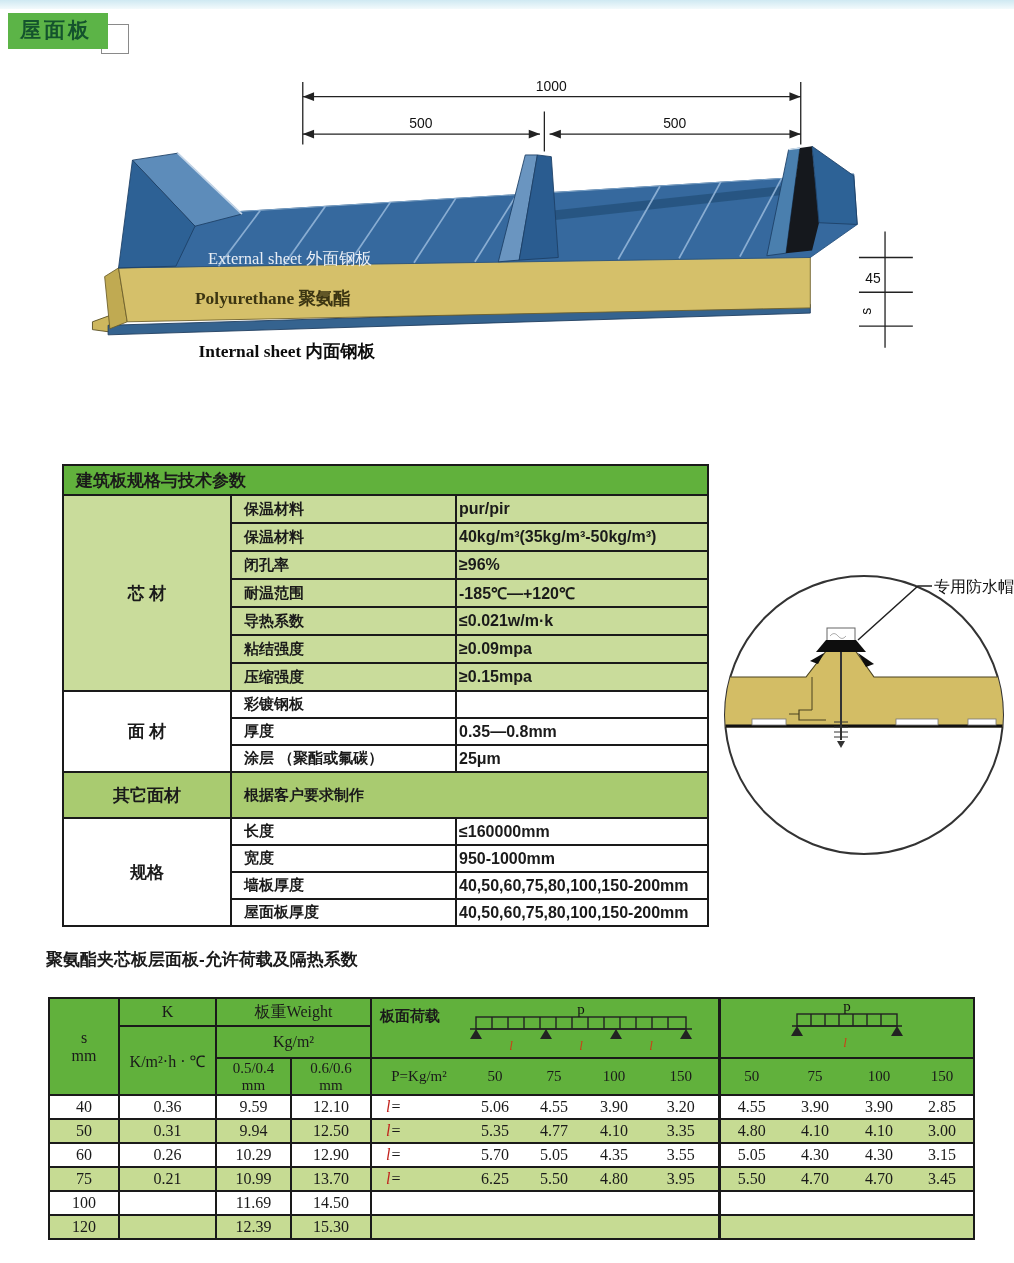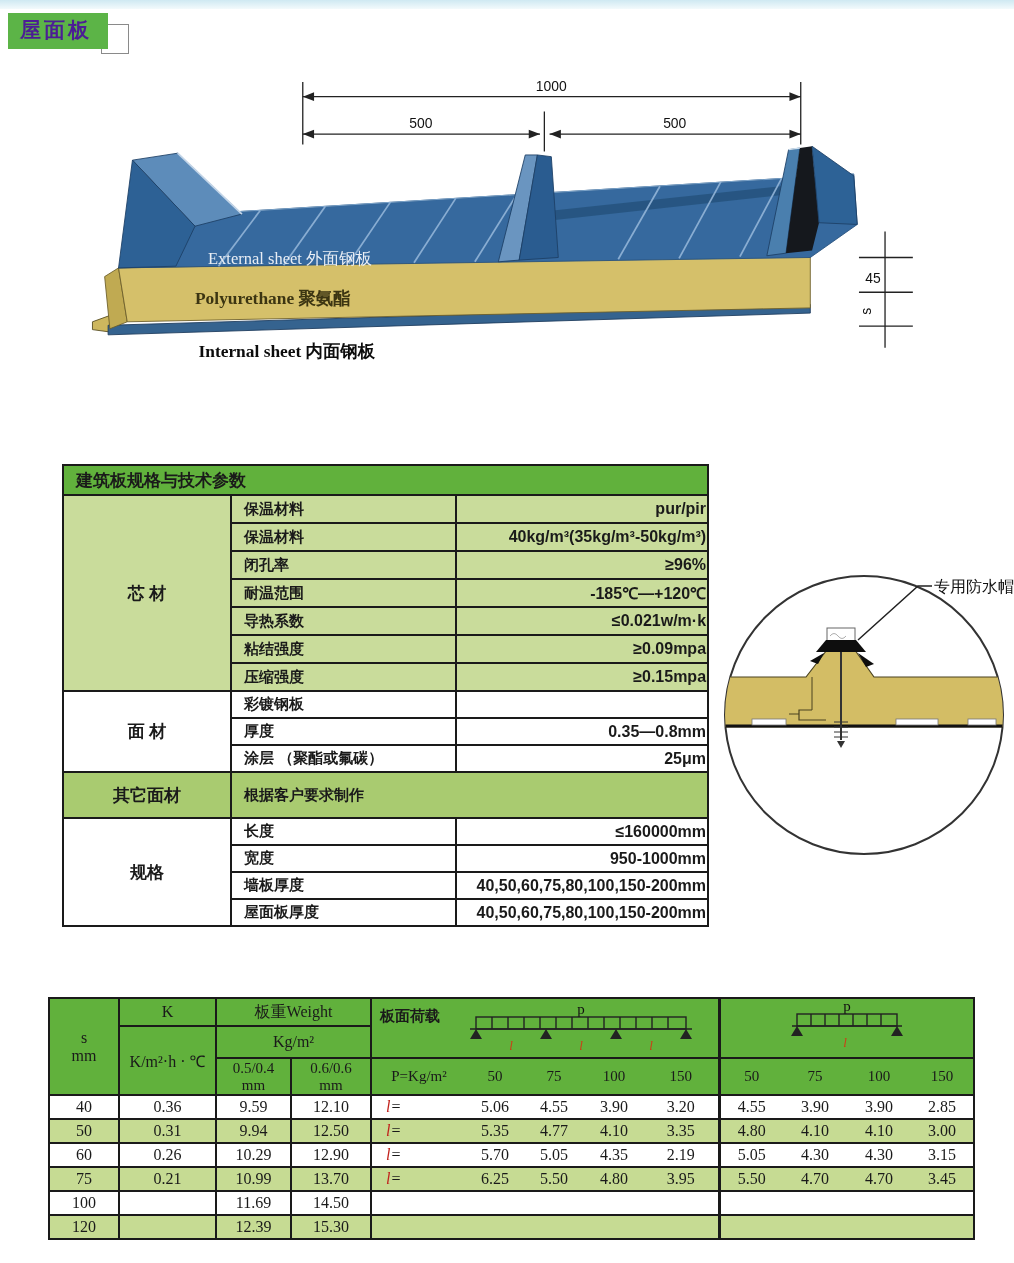--- a/index.html
+++ b/index.html
@@ -4,21 +4,21 @@
 <style>
   html,body { margin:0; padding:0; background:#fff; }
   body { font-family:"Liberation Sans", sans-serif; color:#1a1a1a; }
   #page { position:relative; width:1014px; height:1263px; background:#fff; overflow:hidden; }
 
   
   .top-bar { position:absolute; left:0; top:0; width:1014px; height:9px;
              background:linear-gradient(#cfe9f2,#f3fafc); }
   .tag-outline { position:absolute; left:101px; top:24px; width:26px; height:28px;
                  border:1px solid #8a8a8a; background:#fff; z-index:1; }
-  .tag { position:absolute; left:8px; top:13px; z-index:2; background:#5cb447; color:#4c1d95;
+  .tag { position:absolute; left:8px; top:13px; z-index:2; background:#5cb447; color:#14532d;
          font-size:21px; font-weight:bold; padding:3px 16px 5px 12px; letter-spacing:3px; }
 
   
   .dimline { stroke:#222; stroke-width:1.5; fill:none; }
   .dimtxt  { font:16px "Liberation Sans",sans-serif; fill:#111; }
   .paneltxt-ext  { font:19px "Liberation Serif",serif; fill:#e9eef5; }
   .paneltxt-core { font:bold 20px "Liberation Serif",serif; fill:#3c3512; }
   .paneltxt-int  { font:bold 20px "Liberation Serif",serif; fill:#0c0c0c; }
   .cjk-label { font:16px "Liberation Sans",sans-serif; fill:#111; }
 
@@ -27,21 +27,21 @@
   #spec-table { border-collapse:collapse; table-layout:fixed; width:645px; }
   #spec-table td { border:2px solid #1a1a1a; vertical-align:middle; overflow:hidden; }
   #spec-table .t1-title td { background:#61b13c; font-size:17px; font-weight:bold;
         text-align:left; padding-left:12px; height:26px; }
   .sec-core td { background:#c9dc9b; height:24px; }
   .sec-face td { background:#ffffff; height:23px; }
   .sec-other td { background:#a9cb70; height:42px; }
   .sec-spec td { background:#ffffff; height:23px; }
   #spec-table .sec-label { text-align:center; font-size:17px; font-weight:bold;margin-left:7px; }
   #spec-table .lbl { text-align:left; padding-left:12px; font-size:15px; font-weight:bold; }
-  #spec-table .val { text-align:right; padding-left:19px; font-size:16px; font-weight:bold; }
+  #spec-table .val { text-align:left; padding-left:2px; font-size:16px; font-weight:bold; }
 
   
   #load-title { position:absolute; left:46px; top:948px; font-size:17px; font-weight:bold; }
   #load-wrap { position:absolute; left:48px; top:997px; }
   #load-table { border-collapse:collapse; table-layout:fixed; width:925px;
         font-family:"Liberation Serif",serif; }
   #load-table td { border:2px solid #1a1a1a; text-align:center; vertical-align:middle;
         font-size:16px; overflow:hidden; }
   #load-table tr.hdr td { background:#61b13c; }
   #load-table tr.h1 td { height:24px; }
@@ -259,20 +259,21 @@
       <rect x="827" y="628" width="28" height="13" fill="#fff" stroke="#666" stroke-width="1"></rect>
       <path d="M830,636 q4,-5 8,0 q4,5 8,0" fill="none" stroke="#999" stroke-width="0.8"></path>
       <polygon points="816,652 866,652 856,640 826,640" fill="#0e0e0e"></polygon>
       <polygon points="858,653 874,664 866,667" fill="#0e0e0e"></polygon>
       <polygon points="824,653 810,661 818,664" fill="#0e0e0e"></polygon>
     </g>
     <path d="M858,640 L918,586 H932" fill="none" stroke="#222" stroke-width="1.5"></path>
     <text class="cjk-label" x="934" y="592">专用防水帽</text>
   </svg>
 
+  <div id="load-title">聚氨酯夹芯板层面板-允许荷载及隔热系数</div>
 
   <div id="load-wrap">
   <table id="load-table">
     <colgroup>
       <col style="width:70px">
           <col style="width:97px">
           <col style="width:75px">
           <col style="width:80px">
       <col style="width:95px">
           <col style="width:58px">
@@ -398,21 +399,21 @@
     </tr>
     <tr class="dr">
       <td>60</td>
             <td>0.26</td>
       <td>10.29</td>
             <td>12.90</td>
       <td class="leq"><span class="lf">l</span><span>=</span></td>
       <td class="gv">5.70</td>
             <td class="gv">5.05</td>
       <td class="gv">4.35</td>
-            <td class="gv">2.19</td>
+            <td class="gv">3.55</td>
       <td class="gv bdiv">5.05</td>
             <td class="gv">4.30</td>
       <td class="gv">4.30</td>
             <td class="gv lastcol">3.15</td>
     </tr>
     <tr class="dr alt">
       <td>75</td>
             <td>0.21</td>
       <td>10.99</td>
             <td>13.70</td>

